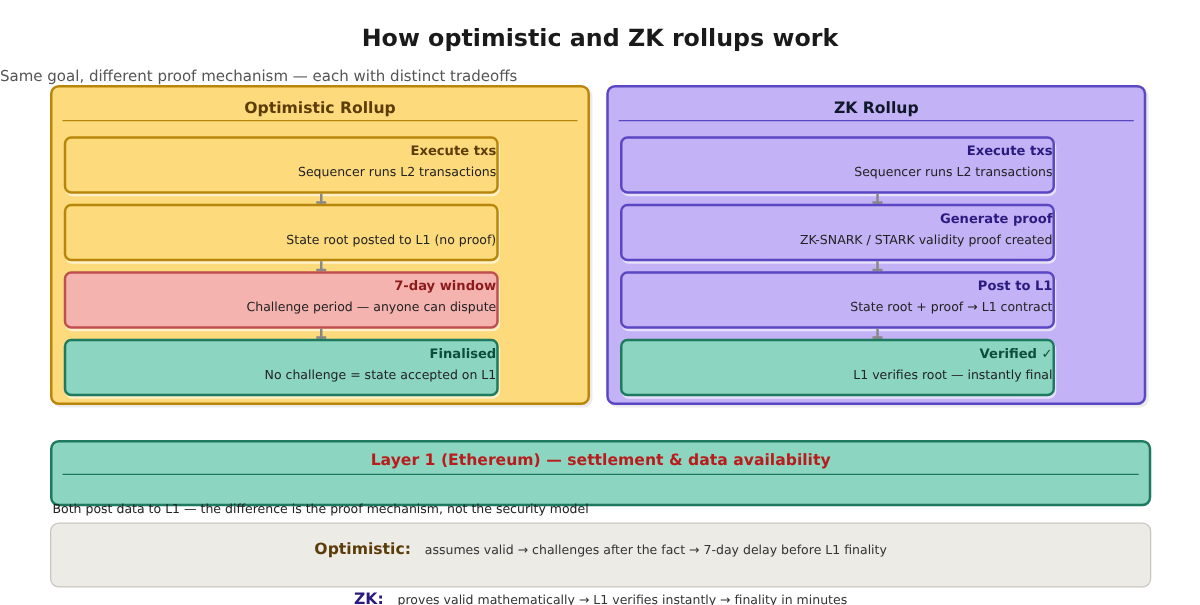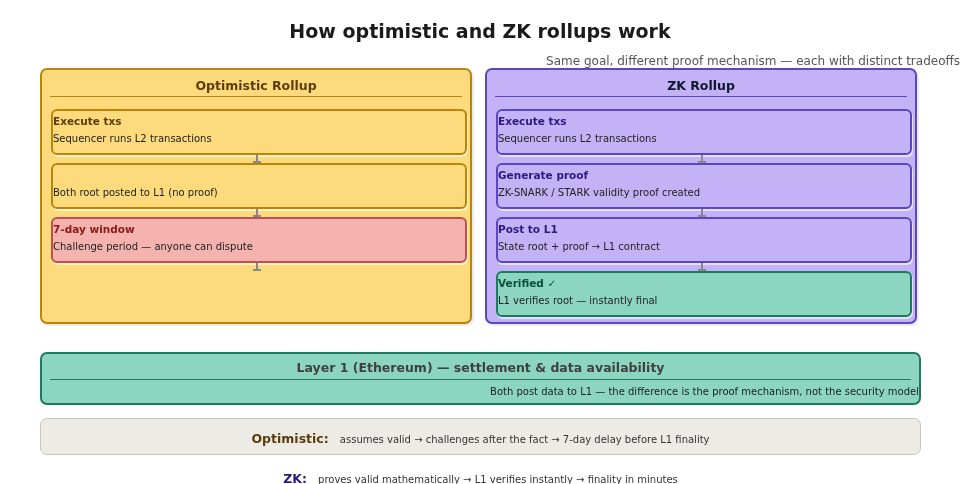--- a/index.html
+++ b/index.html
@@ -5,21 +5,21 @@
   html, body { margin: 0; padding: 0; background: #ffffff; }
   body {
     width: 960px; height: 484px; position: relative; overflow: hidden;
     font-family: "DejaVu Sans", sans-serif;
   }
   .title {
     position: absolute; left: 0; top: 20px; width: 960px; text-align: center;
     font-size: 19px; font-weight: bold; color: #1a1a1a;
   }
   .subtitle {
-    position: absolute; left: 0; top: 54px; width: 960px; text-align: right;
+    position: absolute; left: 0; top: 54px; width: 960px; text-align: left;
     font-size: 12px; color: #555555;
   }
   .panel {
     position: absolute; top: 68px; width: 432px; height: 256px;
     border: 2px solid; border-radius: 7px; box-sizing: border-box;
     box-shadow: 2px 2px 0 rgba(0,0,0,0.08);
   }
   .panel.opt { left: 40px; background: #fddb7c; border-color: #b8860b; }
   .panel.zk  { left: 485px; background: #c3b2f5; border-color: #5b47c4; }
   .panel-title {
@@ -27,22 +27,22 @@
     font-size: 12.5px; font-weight: bold;
   }
   .panel.opt .panel-title { color: #5c3d0a; }
   .panel.zk .panel-title { color: #0f172a; }
   .panel-rule {
     position: absolute; left: 8px; right: 8px; top: 26px; height: 1px;
   }
   .panel.opt .panel-rule { background: #b8860b; }
   .panel.zk .panel-rule { background: #5b47c4; }
   .step {
-    position: absolute; left: 9px; width: 416px; height: 46px;
-    border: 2px solid; border-radius: 6px; box-sizing: border-box; text-align: left;
+    position: absolute; left: 9px; width: 348px; height: 46px;
+    border: 2px solid; border-radius: 6px; box-sizing: border-box; text-align: right;
     box-shadow: 1px 2px 0 rgba(255,255,255,0.6);
     text-decoration: underline;
   }
   .step .s-title { position: absolute; left: 0; width: 100%; top: 4px; font-size: 10.5px; font-weight: bold; }
   .step .s-desc  { position: absolute; left: 0; width: 100%; top: 22px; font-size: 10px; color: #222; }
   .step.yellow { background: #fddb7c; border-color: #b8860b; }
   .step.yellow .s-title { color: #5c3d0a; }
   .step.red { background: #f5b3b0; border-color: #c0504d; }
   .step.red .s-title { color: #8b1a1a; }
   .step.green { background: #8cd6c1; border-color: #1e7a5e; }
@@ -52,25 +52,25 @@
   .connector {
     position: absolute; left: 214px; width: 2px; height: 8px; background: #888;
   }
   .connector::after {
     content: ""; position: absolute; left: -3px; bottom: 0; width: 8px; height: 2px; background: #888;
   }
   .l1 {
     position: absolute; left: 40px; top: 352px; width: 881px; height: 53px;
     background: #8cd6c1; border: 2px solid #1e7a5e; border-radius: 7px; box-sizing: border-box;
   }
-  .l1-title { position: absolute; left: 0; top: 6px; width: 100%; text-align: center; font-size: 12.5px; font-weight: bold; color: #404040; }
+  .l1-title { position: absolute; left: 0; top: 6px; width: 100%; text-align: center; font-size: 12.5px; font-weight: bold; color: #b91c1c; }
   .l1-rule { position: absolute; left: 8px; right: 8px; top: 25px; height: 1px; background: #1e7a5e; }
-  .l1-desc { position: absolute; left: 0; top: 32px; width: 100%; text-align: right; font-size: 10px; color: #222; }
+  .l1-desc { position: absolute; left: 0; top: 48px; width: 100%; text-align: left; font-size: 10px; color: #222; }
   .summary {
-    position: absolute; left: 40px; top: 418px; width: 881px; height: 37px;
+    position: absolute; left: 40px; top: 418px; width: 881px; height: 52px;
     background: #ecebe6; border: 1px solid #c8c6bf; border-radius: 7px; box-sizing: border-box;
   }
   .sum-row { position: absolute; left: 0; width: 100%; text-align: center; white-space: nowrap; }
   .sum-row.r1 { top: 9px; }
   .sum-row.r2 { top: 33px; margin-top: 16px; }
   .sum-label { font-size: 12.5px; font-weight: bold; margin-right: 6px; }
   .sum-label.opt { color: #5c3d0a; }
   .sum-label.zk { color: #2a1a80; }
   .sum-text { font-size: 10px; color: #333; }
 </style>
@@ -83,28 +83,32 @@
 <div class="panel opt">
   <div class="panel-title">Optimistic Rollup</div>
   <div class="panel-rule"></div>
 
   <div class="step yellow" style="top:39px">
     <div class="s-title">Execute txs</div>
     <div class="s-desc">Sequencer runs L2 transactions</div>
   </div>
   <div class="connector" style="top:85px"></div>
   <div class="step yellow" style="top:93px">
-    <div class="s-desc">Both root posted to L1 (no proof)</div>
+    <div class="s-desc">State root posted to L1 (no proof)</div>
   </div>
   <div class="connector" style="top:139px"></div>
   <div class="step red" style="top:147px">
     <div class="s-title">7-day window</div>
     <div class="s-desc">Challenge period — anyone can dispute</div>
   </div>
   <div class="connector" style="top:193px"></div>
+  <div class="step green" style="top:201px">
+    <div class="s-title">Finalised</div>
+    <div class="s-desc">No challenge = state accepted on L1</div>
+  </div>
 </div>
 
 <div class="panel zk">
   <div class="panel-title">ZK Rollup</div>
   <div class="panel-rule"></div>
 
   <div class="step purple" style="top:39px">
     <div class="s-title">Execute txs</div>
     <div class="s-desc">Sequencer runs L2 transactions</div>
   </div>

